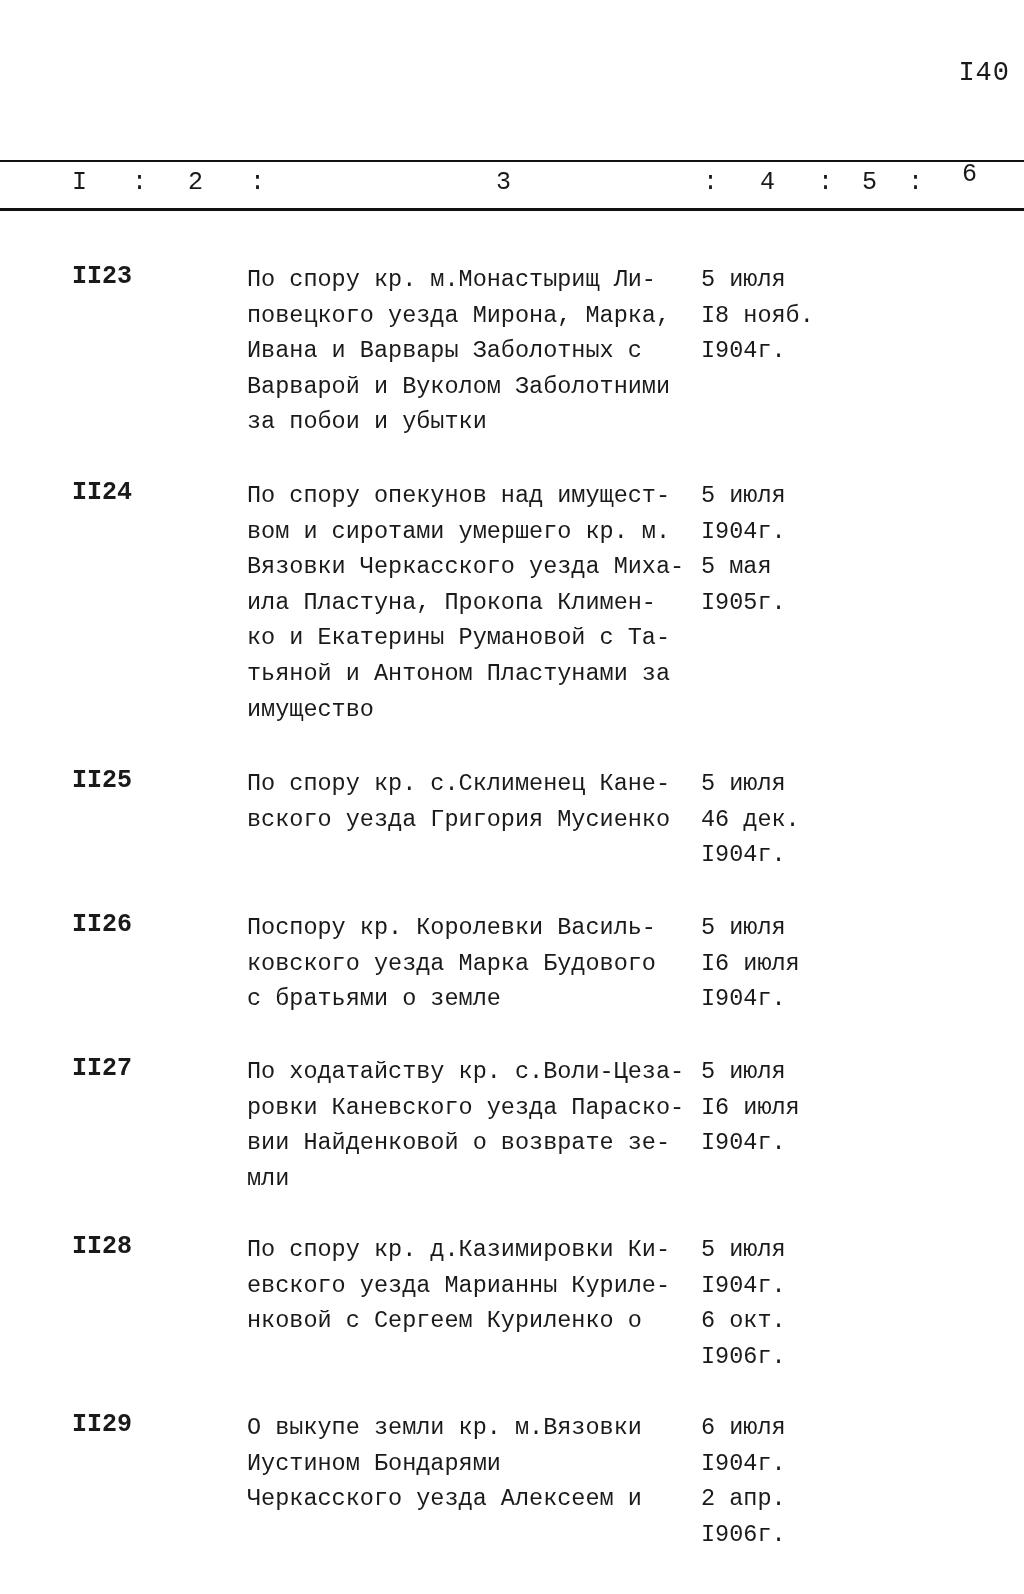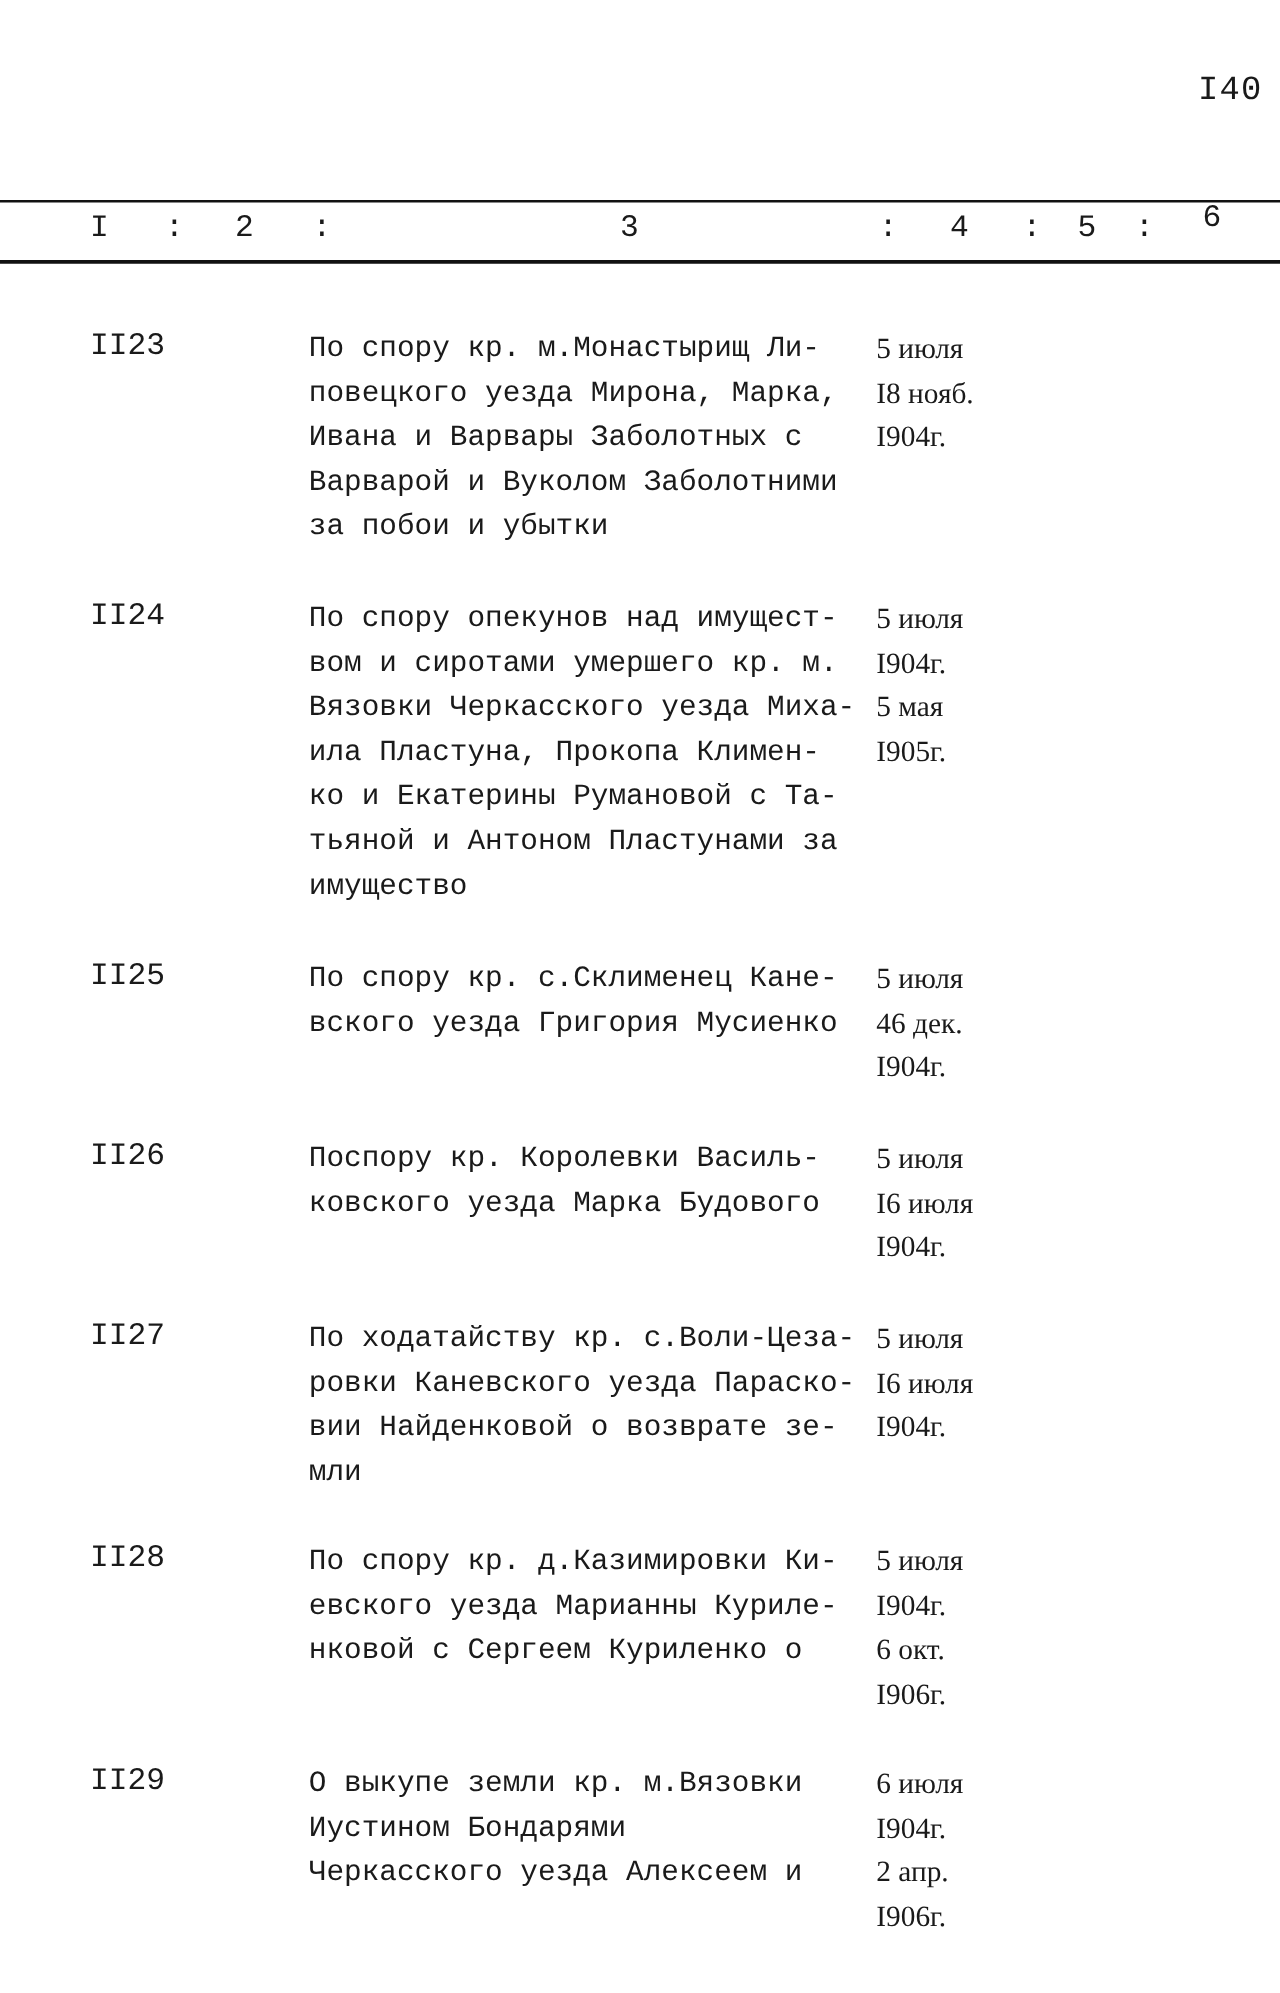--- a/index.html
+++ b/index.html
@@ -10,23 +10,23 @@
   }
   .page-number {
     position: absolute; top: 58px; left: 0; width: 1010px; text-align: right;
     font-size: 27px; letter-spacing: 1px;
   }
   .rule { position: absolute; left: 0; width: 1024px; background: #111; }
   .rule-top { top: 160px; height: 2px; }
   .rule-bottom { top: 208px; height: 3px; }
   .col-header { position: absolute; top: 168px; font-size: 25px; }
   .entry { position: absolute; left: 0; width: 1024px; }
-  .entry-num { position: absolute; left: 72px; top: 0; font-size: 25px; }
+  .entry-num { position: absolute; left: 72px; top: 0; font-size: 25px; font-weight: bold; }
   .entry-text { position: absolute; left: 247px; top: 0; font-size: 23.5px; line-height: 35.6px; white-space: pre; font-family: Liberation Mono, monospace; }
-  .entry-dates { position: absolute; left: 701px; top: 0; font-size: 23.5px; line-height: 35.6px; white-space: pre; font-family: Liberation Serif, serif; }
+  .entry-dates { position: absolute; left: 701px; top: 0; font-size: 23.5px; line-height: 35.6px; white-space: pre; }
 </style>
 </head>
 <body>
 
 <div class="page-number">I40</div>
 
 <div class="rule rule-top"></div>
 <div>
   <span class="col-header" style="left:72px">I</span>
   <span class="col-header" style="left:132px">:</span>
@@ -53,21 +53,21 @@
       <div class="entry-text"><div>По спору опекунов над имущест-</div><div>вом и сиротами умершего кр. м.</div><div>Вязовки Черкасского уезда Миха-</div><div>ила Пластуна, Прокопа Климен-</div><div>ко и Екатерины Румановой с Та-</div><div>тьяной и Антоном Пластунами за</div><div>имущество</div></div>
       <div class="entry-dates"><div>5 июля</div><div>I904г.</div><div>5 мая</div><div>I905г.</div></div>
     </div>
     <div class="entry" style="top: 766px;">
       <div class="entry-num">II25</div>
       <div class="entry-text"><div>По спору кр. с.Склименец Кане-</div><div>вского уезда Григория Мусиенко</div></div>
       <div class="entry-dates"><div>5 июля</div><div>46 дек.</div><div>I904г.</div></div>
     </div>
     <div class="entry" style="top: 910px;">
       <div class="entry-num">II26</div>
-      <div class="entry-text"><div>Поспору кр. Королевки Василь-</div><div>ковского уезда Марка Будового</div></div>
+      <div class="entry-text"><div>Поспору кр. Королевки Василь-</div><div>ковского уезда Марка Будового</div><div>с братьями о земле</div></div>
       <div class="entry-dates"><div>5 июля</div><div>I6 июля</div><div>I904г.</div></div>
     </div>
     <div class="entry" style="top: 1054px;">
       <div class="entry-num">II27</div>
       <div class="entry-text"><div>По ходатайству кр. с.Воли-Цеза-</div><div>ровки Каневского уезда Параско-</div><div>вии Найденковой о возврате зе-</div><div>мли</div></div>
       <div class="entry-dates"><div>5 июля</div><div>I6 июля</div><div>I904г.</div></div>
     </div>
     <div class="entry" style="top: 1232px;">
       <div class="entry-num">II28</div>
       <div class="entry-text"><div>По спору кр. д.Казимировки Ки-</div><div>евского уезда Марианны Куриле-</div><div>нковой с Сергеем Куриленко о</div></div>

